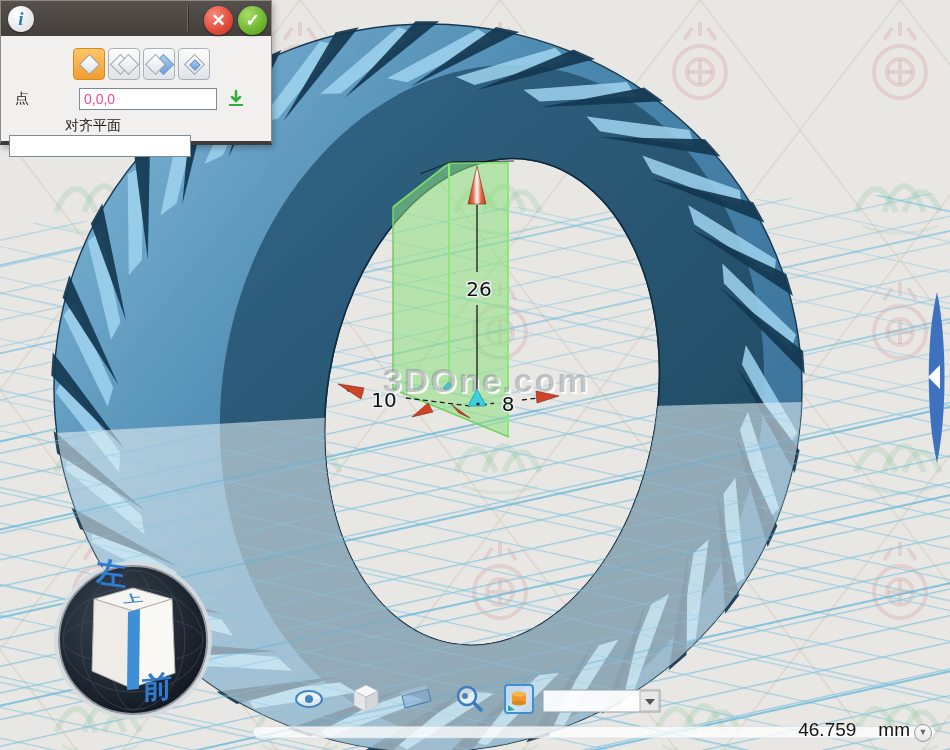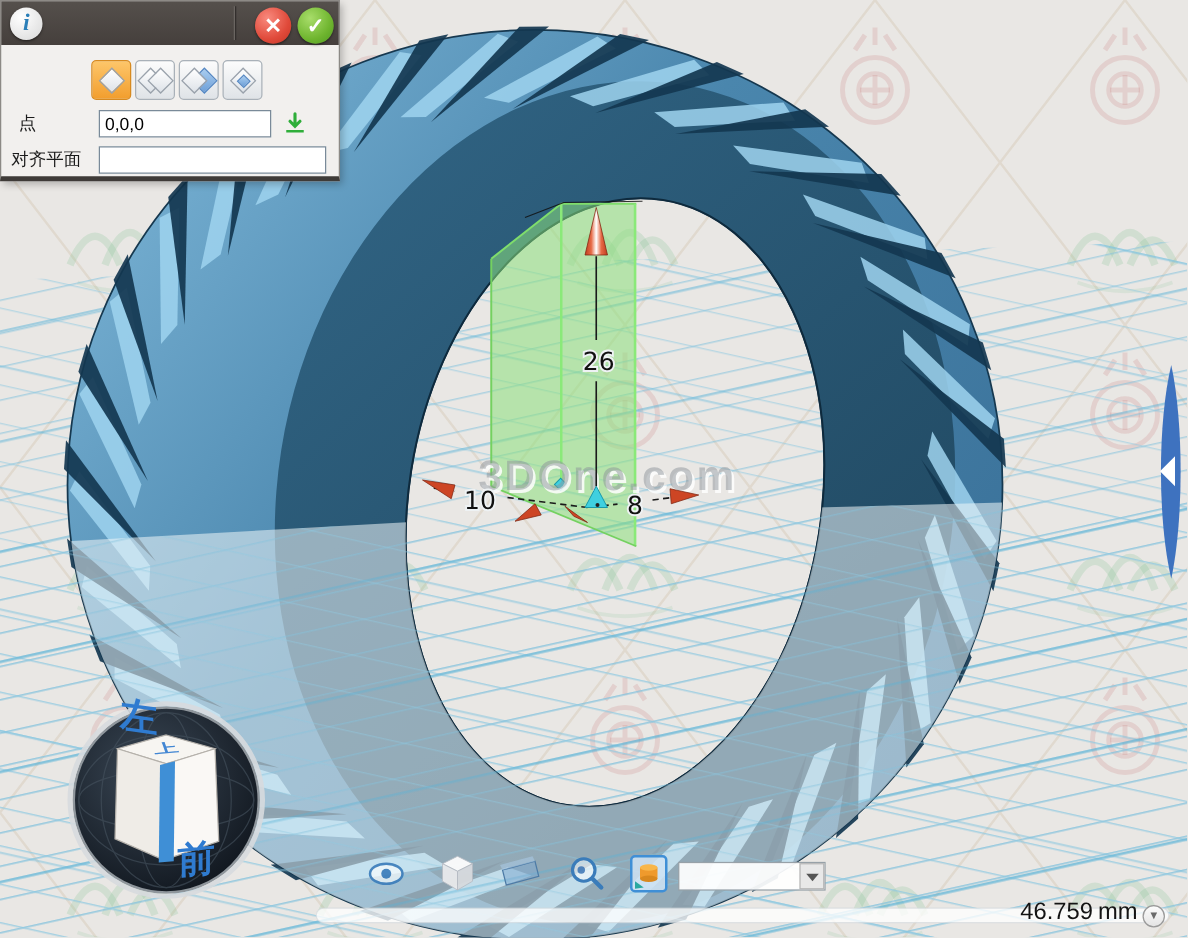--- a/index.html
+++ b/index.html
@@ -21,25 +21,25 @@
   .modes{position:absolute;left:72px;top:47px;display:flex;gap:3px;}
   .mode-btn{position:relative;width:30px;height:30px;border:1px solid #a9b1b9;border-radius:4px;
             background:linear-gradient(#fcfcfc,#dfe3e7);cursor:pointer;}
   .mode-btn.sel{background:linear-gradient(#fdc66a,#f29e2e);border-color:#d78a20;}
   .dm{position:absolute;width:13px;height:13px;background:linear-gradient(135deg,#ffffff,#dde2e8);
       border:1px solid #9aa2ac;transform:rotate(45deg);}
   .dm.blue{background:linear-gradient(135deg,#a9cdf0,#6d9fd8);border-color:#5588c4;}
   .dm.small{width:6px;height:6px;}
   .frow{position:absolute;left:0;display:flex;align-items:center;}
   .flabel{font-size:14px;color:#1b1b1b;}
-  .finput{height:20px;border:1px solid #7a8a99;background:#fff;font-size:14px;color:#000000;padding:0 4px;
+  .finput{height:20px;border:1px solid #7a8a99;background:#fff;font-size:14px;color:#ec4899;padding:0 4px;
           font-family:"Liberation Sans",sans-serif;}
   
   .status{position:absolute;left:760px;top:719px;width:150px;text-align:right;font-size:19px;color:#141414;}
-  .status .unit{margin-left:4px;}
+  .status .unit{margin-left:22px;}
   .status-drop{position:absolute;left:914px;top:724px;width:16px;height:16px;border-radius:50%;
                border:1px solid #9a9a9a;background:linear-gradient(#fcfcfc,#e4e4e4);color:#6a6a6a;
                font-size:9px;text-align:center;line-height:15px;cursor:pointer;}
 </style>
 </head>
 <body>
 
 <div id="stage">
 
 <svg id="scene" width="950" height="750" viewBox="0 0 950 750">
@@ -319,21 +319,21 @@
     </div>
   </div>
   <div class="frow" style="top:87px;left:14px;">
     <span class="flabel" style="width:64px;">点</span>
     <input class="finput" style="width: 128px;" value="0,0,0">
     <svg width="22" height="22" style="margin-left:8px;">
       <path d="M11,3 v9 M7,9 l4,4 4,-4" stroke="#2fae3a" stroke-width="2.5" fill="none" stroke-linecap="round"></path>
       <line x1="4" y1="17" x2="18" y2="17" stroke="#2fae3a" stroke-width="2"></line>
     </svg>
   </div>
-  <div class="frow" style="top:116px;left:8px;">
+  <div class="frow" style="top:116px;left:8px;flex-direction:column;">
     <span class="flabel" style="width:70px;">对齐平面</span>
     <input class="finput" style="width: 172px;" value="">
   </div>
 </div>
 
 <div class="status">
   <span>46.759</span><span class="unit">mm</span>
 </div>
 <div class="status-drop">▼</div>
 

